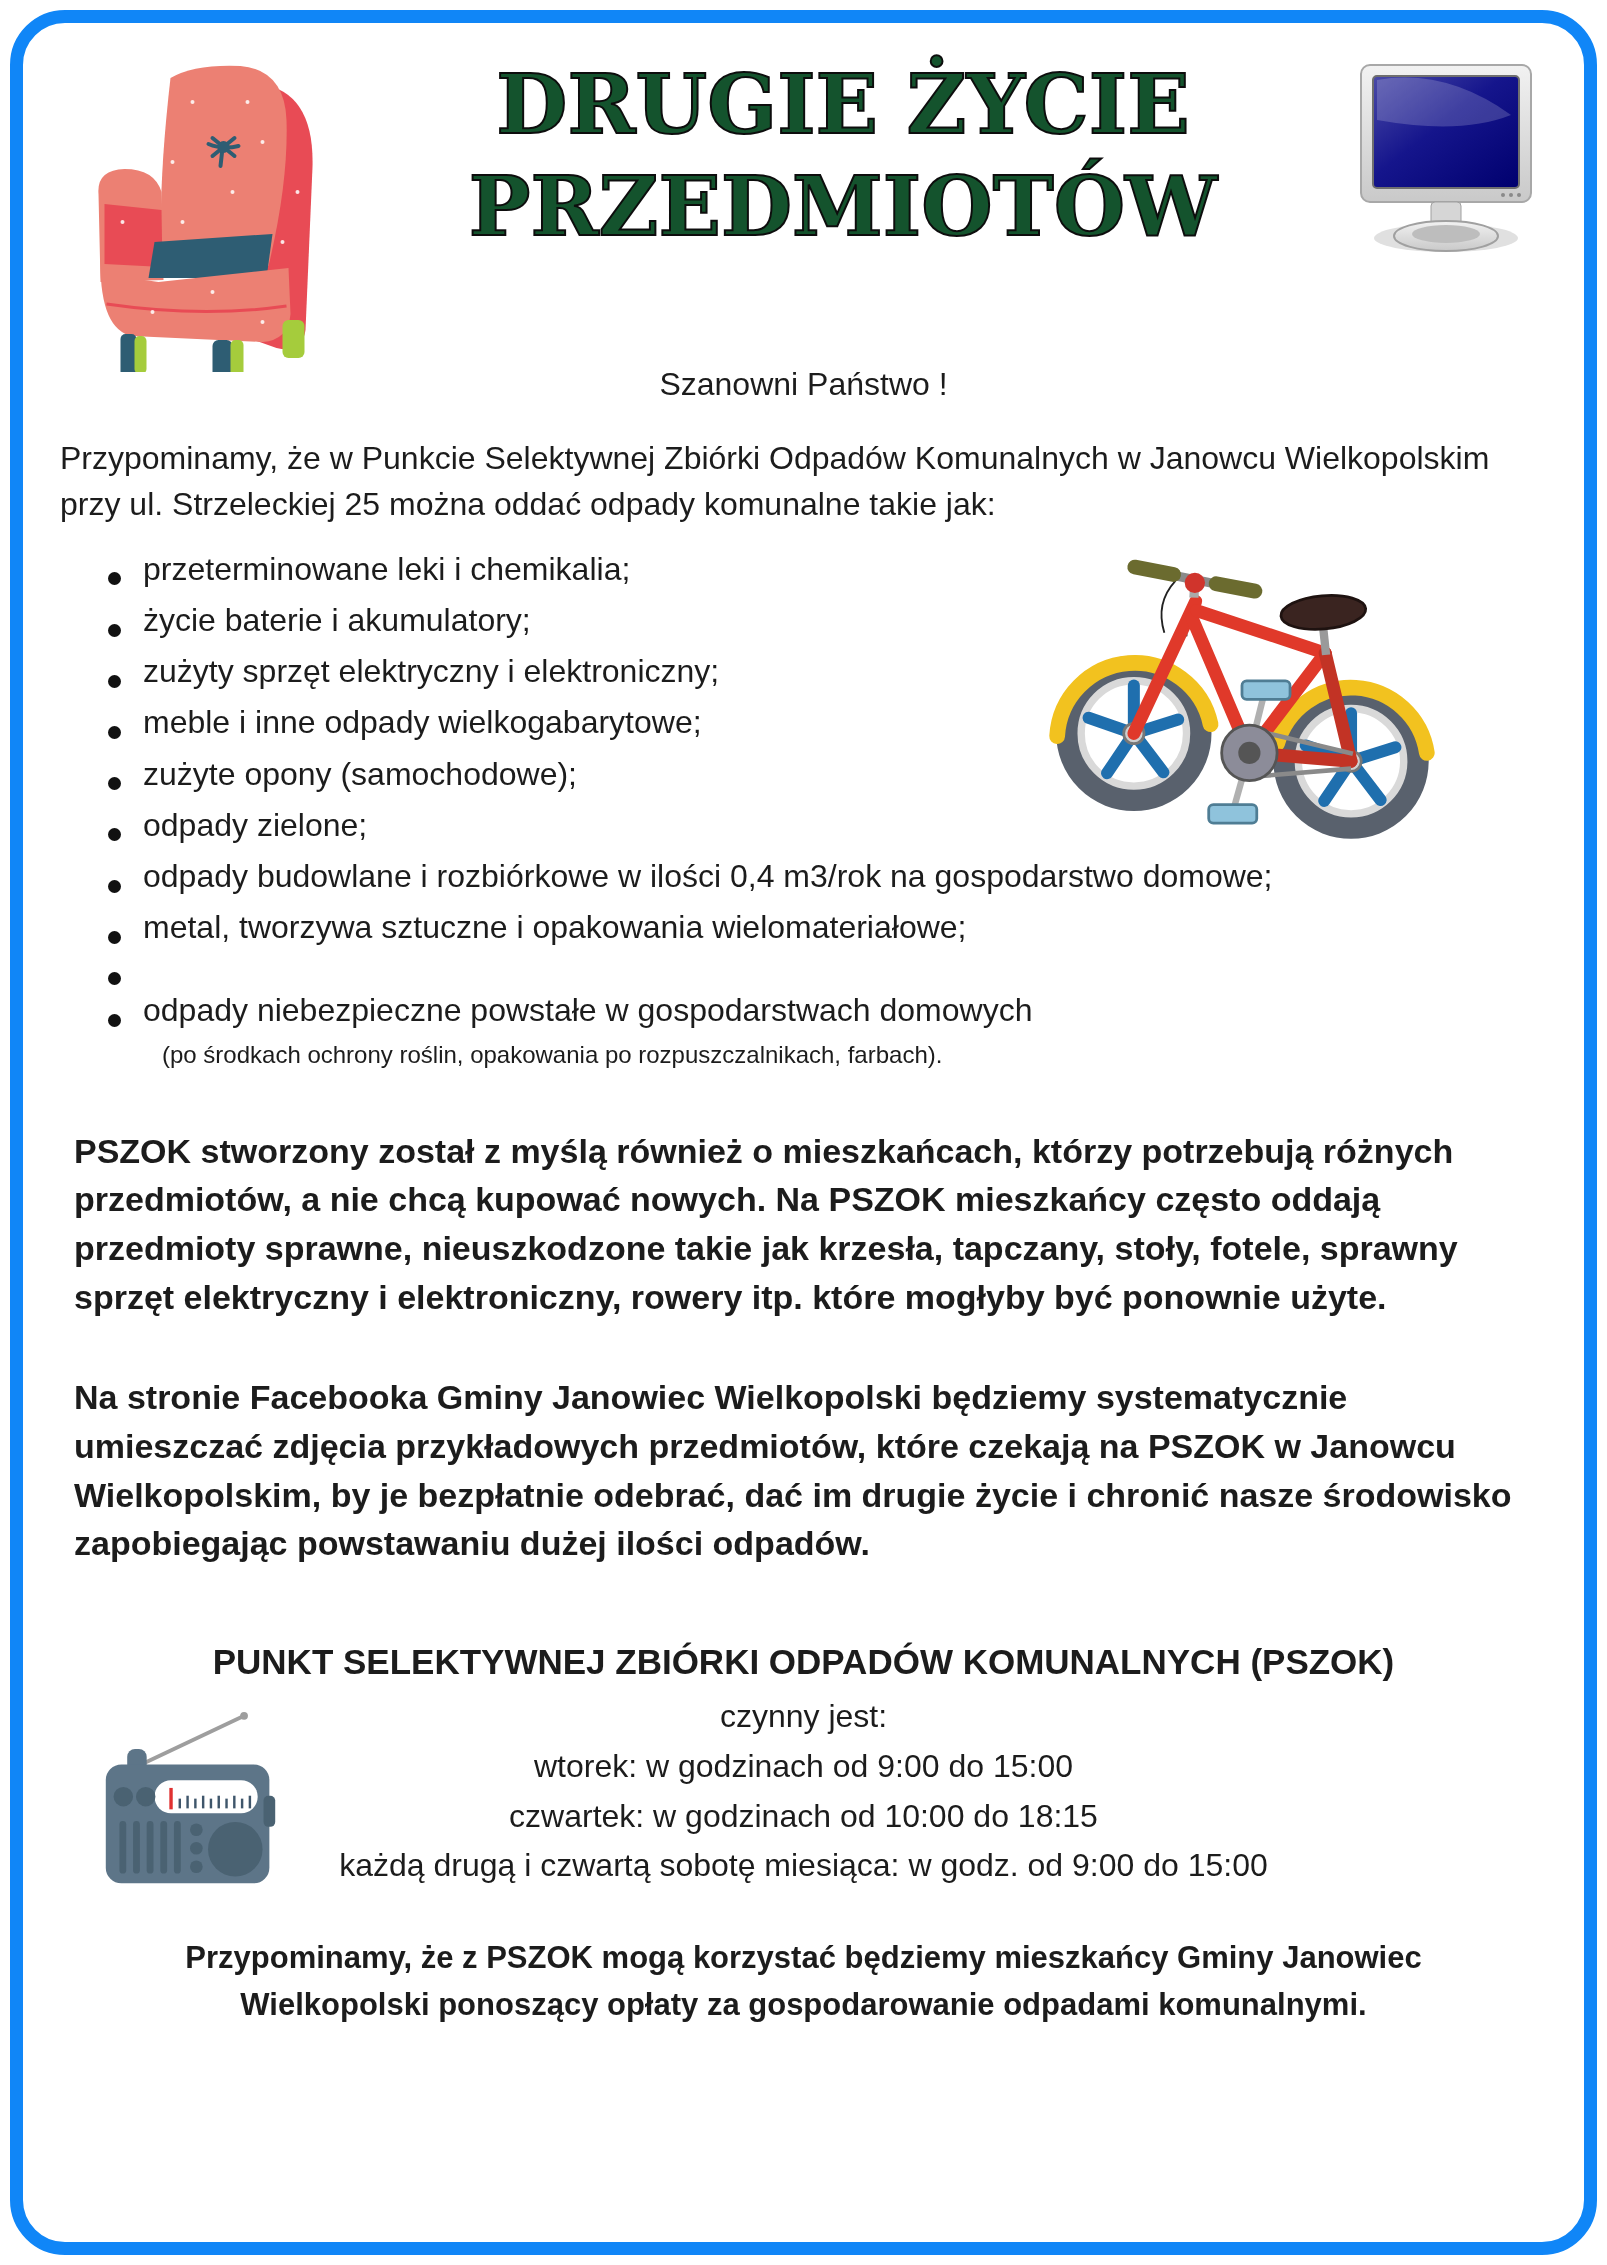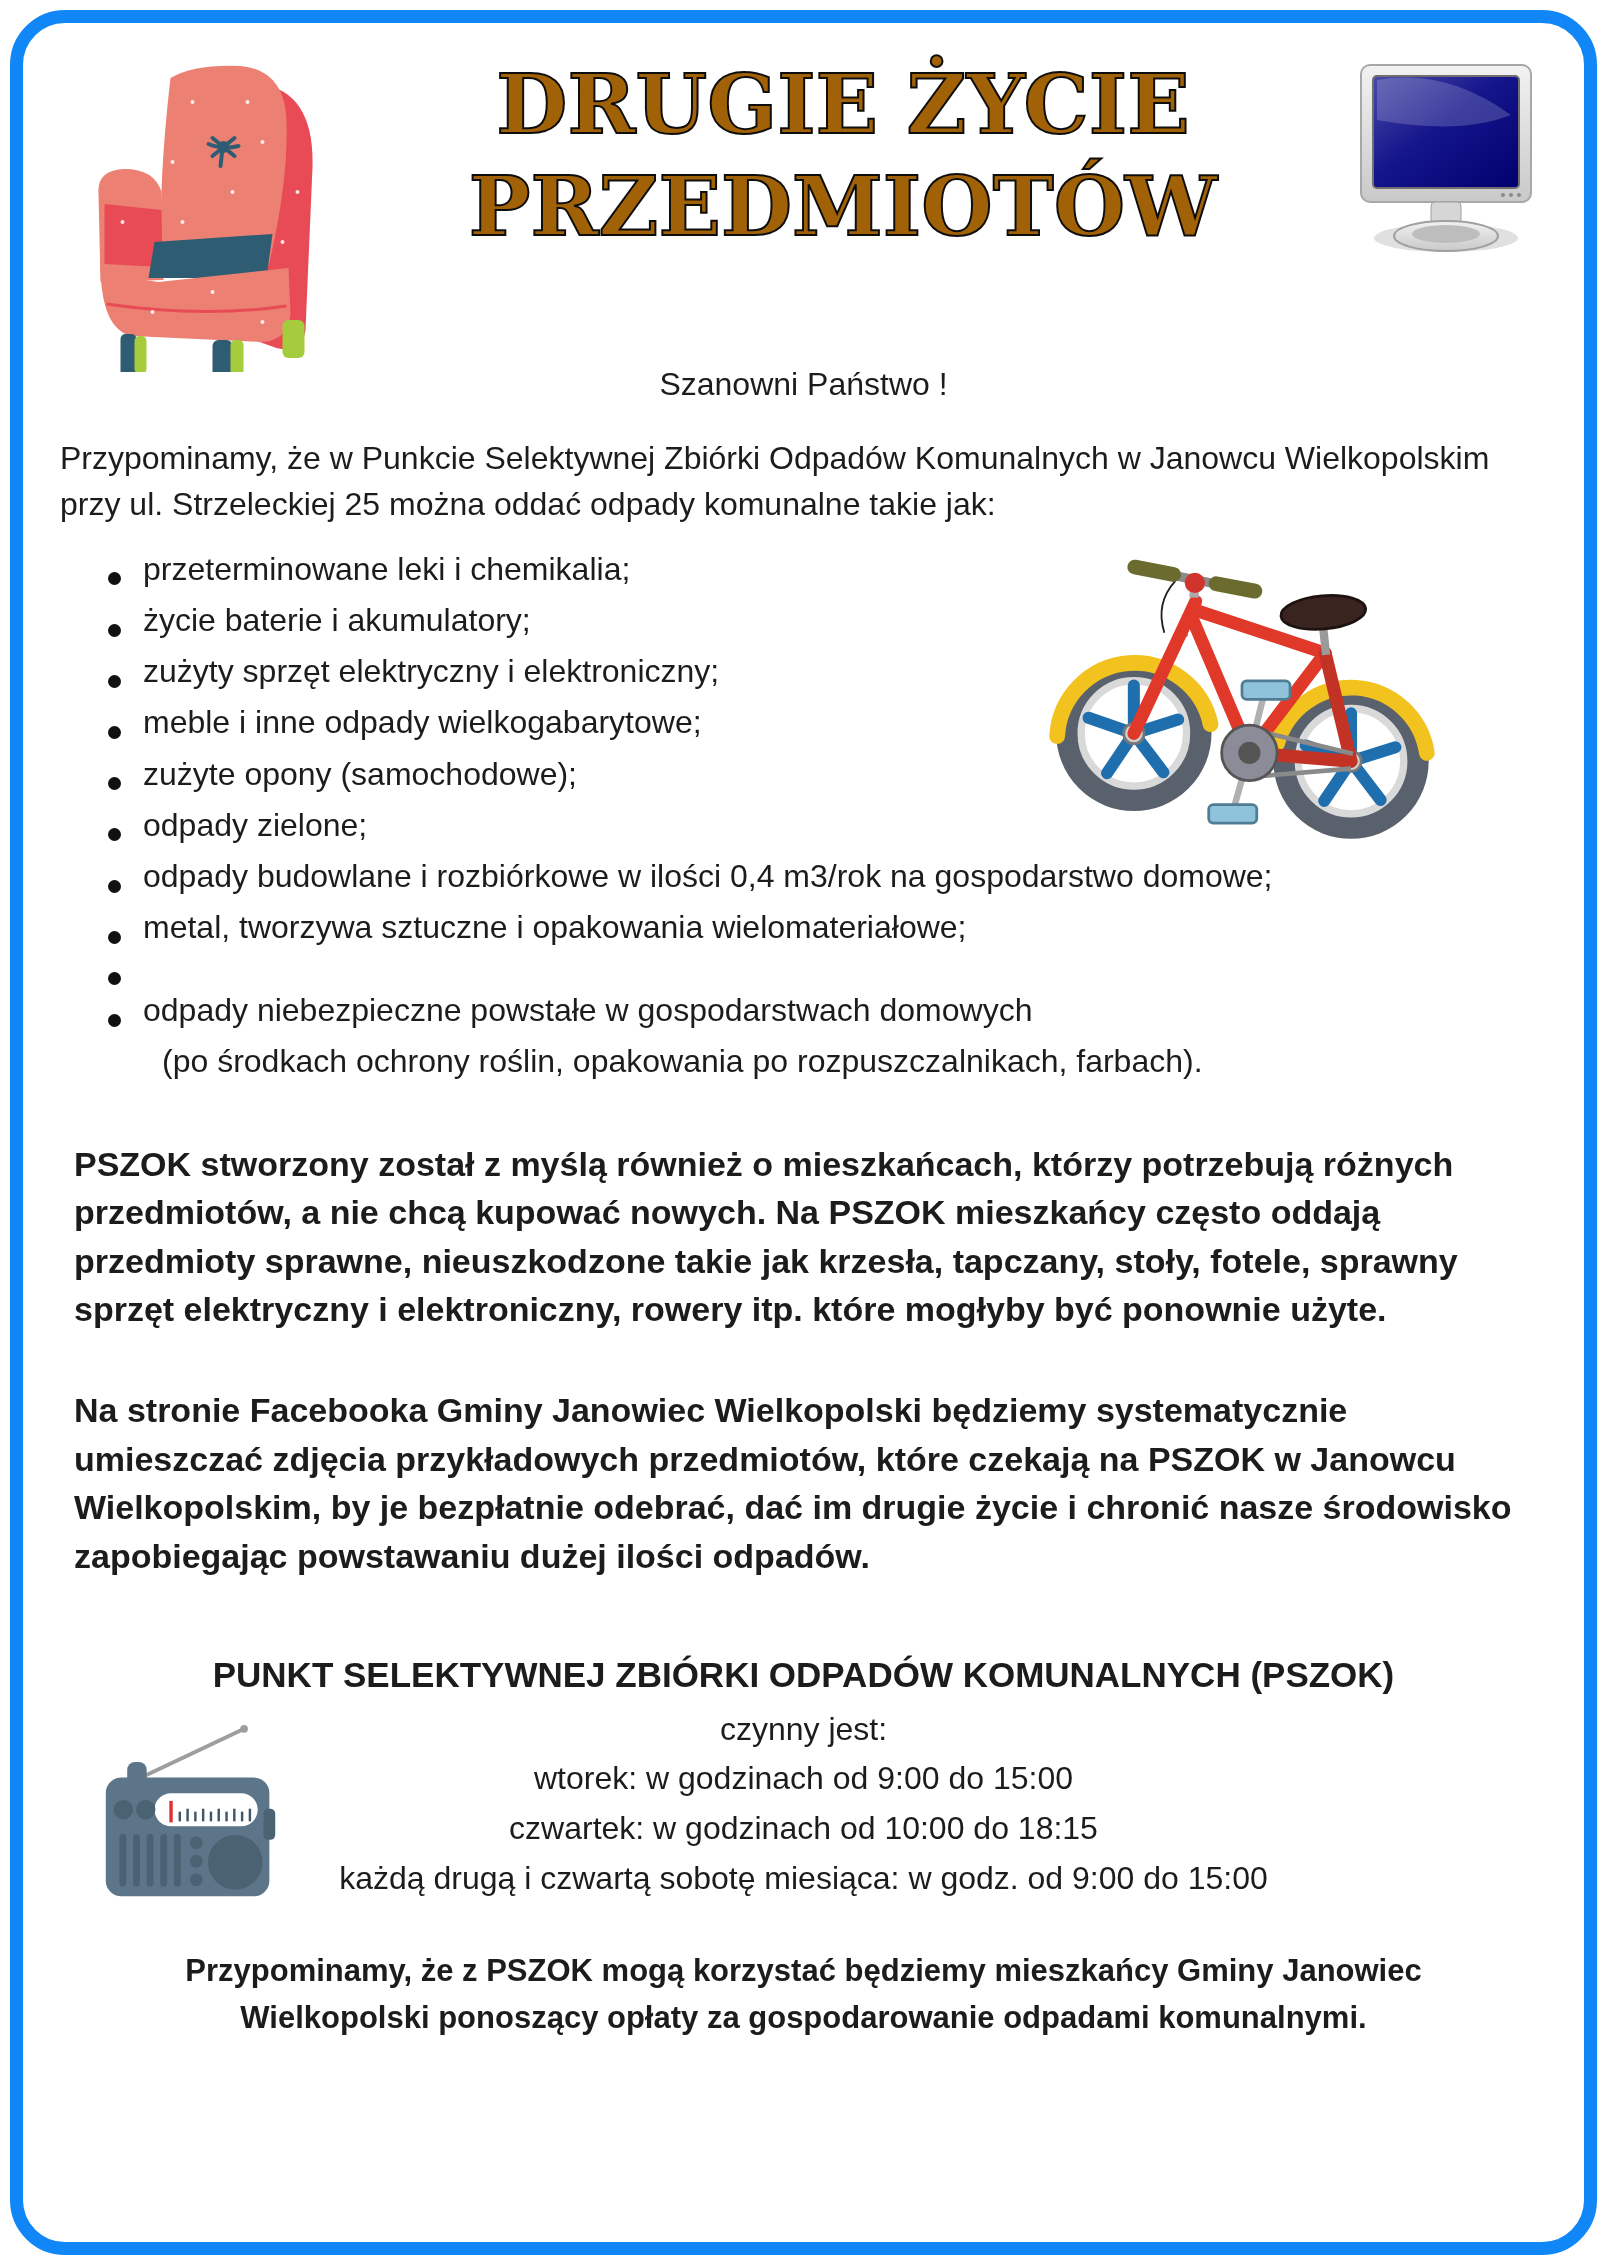--- a/index.html
+++ b/index.html
@@ -22,33 +22,33 @@
 
   .header { display:flex; align-items:flex-start; }
   .art-armchair { width:275px; height:330px; flex:0 0 auto; }
   .title {
     flex:1; text-align:center;
     font-family:"DejaVu Serif","Liberation Serif",serif;
     font-weight:bold;
     font-size:82px; line-height:1.24; letter-spacing:0;
     margin-top:12px;
     -webkit-text-stroke:2px #0d0d0d;
-    color:#a16207;
+    color:#14532d;
   }
   .art-monitor { width:190px; height:200px; flex:0 0 auto; margin-top:18px; margin-right:6px; }
 
   .greeting { text-align:center; font-size:32px; margin-top:-6px; }
   .intro { font-size:32px; line-height:1.45; margin-top:32px; padding-right:10px; }
 
   .list-section { margin-top:16px; }
   .art-bike { float:right; width:416px; height:305px; margin:0 85px 0 0; }
   .waste-list { list-style:none; font-size:32px; }
   .waste-item { display:flex; align-items:center; padding-left:48px; line-height:1.6; }
   .bullet { width:13px; height:13px; border-radius:50%; background:#111; flex:0 0 auto; margin-top:19px; margin-right:22px; }
-  .waste-note { font-size:32px; line-height:1.6; padding-left:102px; }
+  .waste-note { font-size:24px; line-height:1.6; padding-left:102px; }
 
   .bold-para { font-weight:bold; font-size:34px; line-height:1.43; margin:52px 14px 0 14px; }
 
   .schedule-heading { text-align:center; font-size:35px; font-weight:bold; margin-top:74px; }
   .schedule { position:relative; margin-top:10px; }
   .art-radio { position:absolute; left:38px; top:14px; width:185px; height:195px; }
   .schedule-sub, .schedule-line { text-align:center; font-size:32px; line-height:1.56; }
 
   .footer-note { text-align:center; font-weight:bold; font-size:31px; line-height:1.5; margin:44px auto 0; max-width:1300px; }
 </style>

